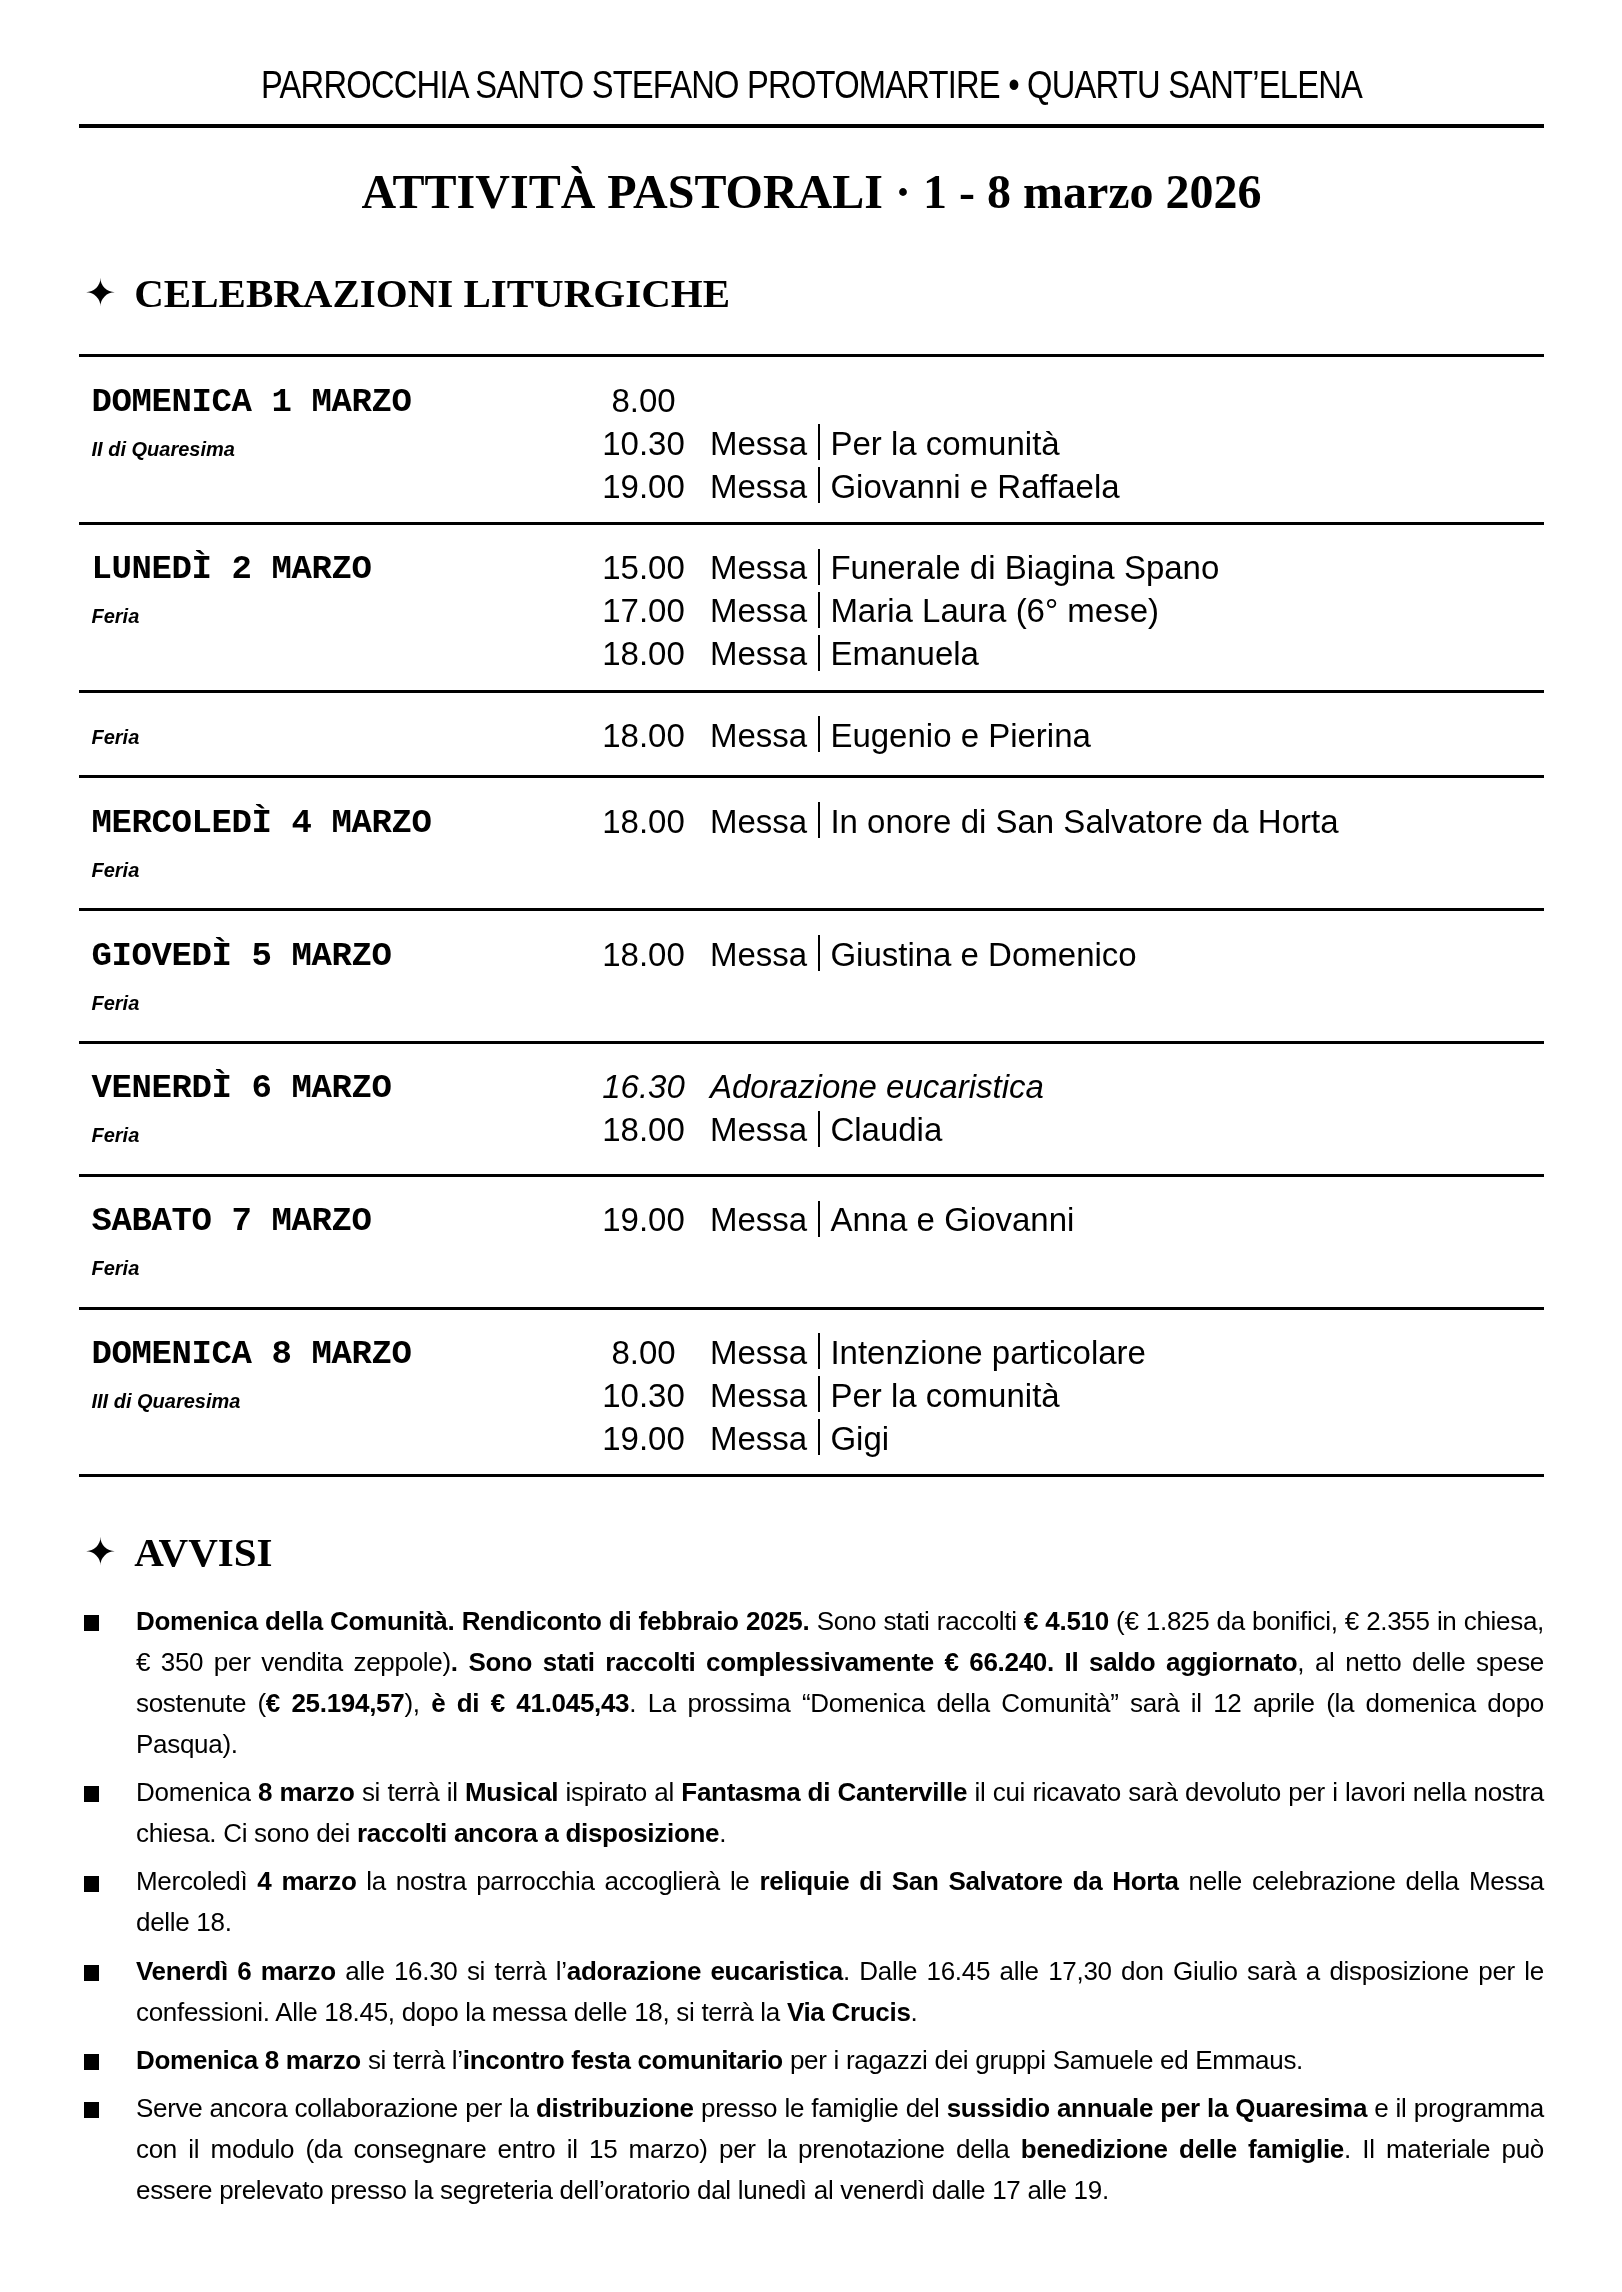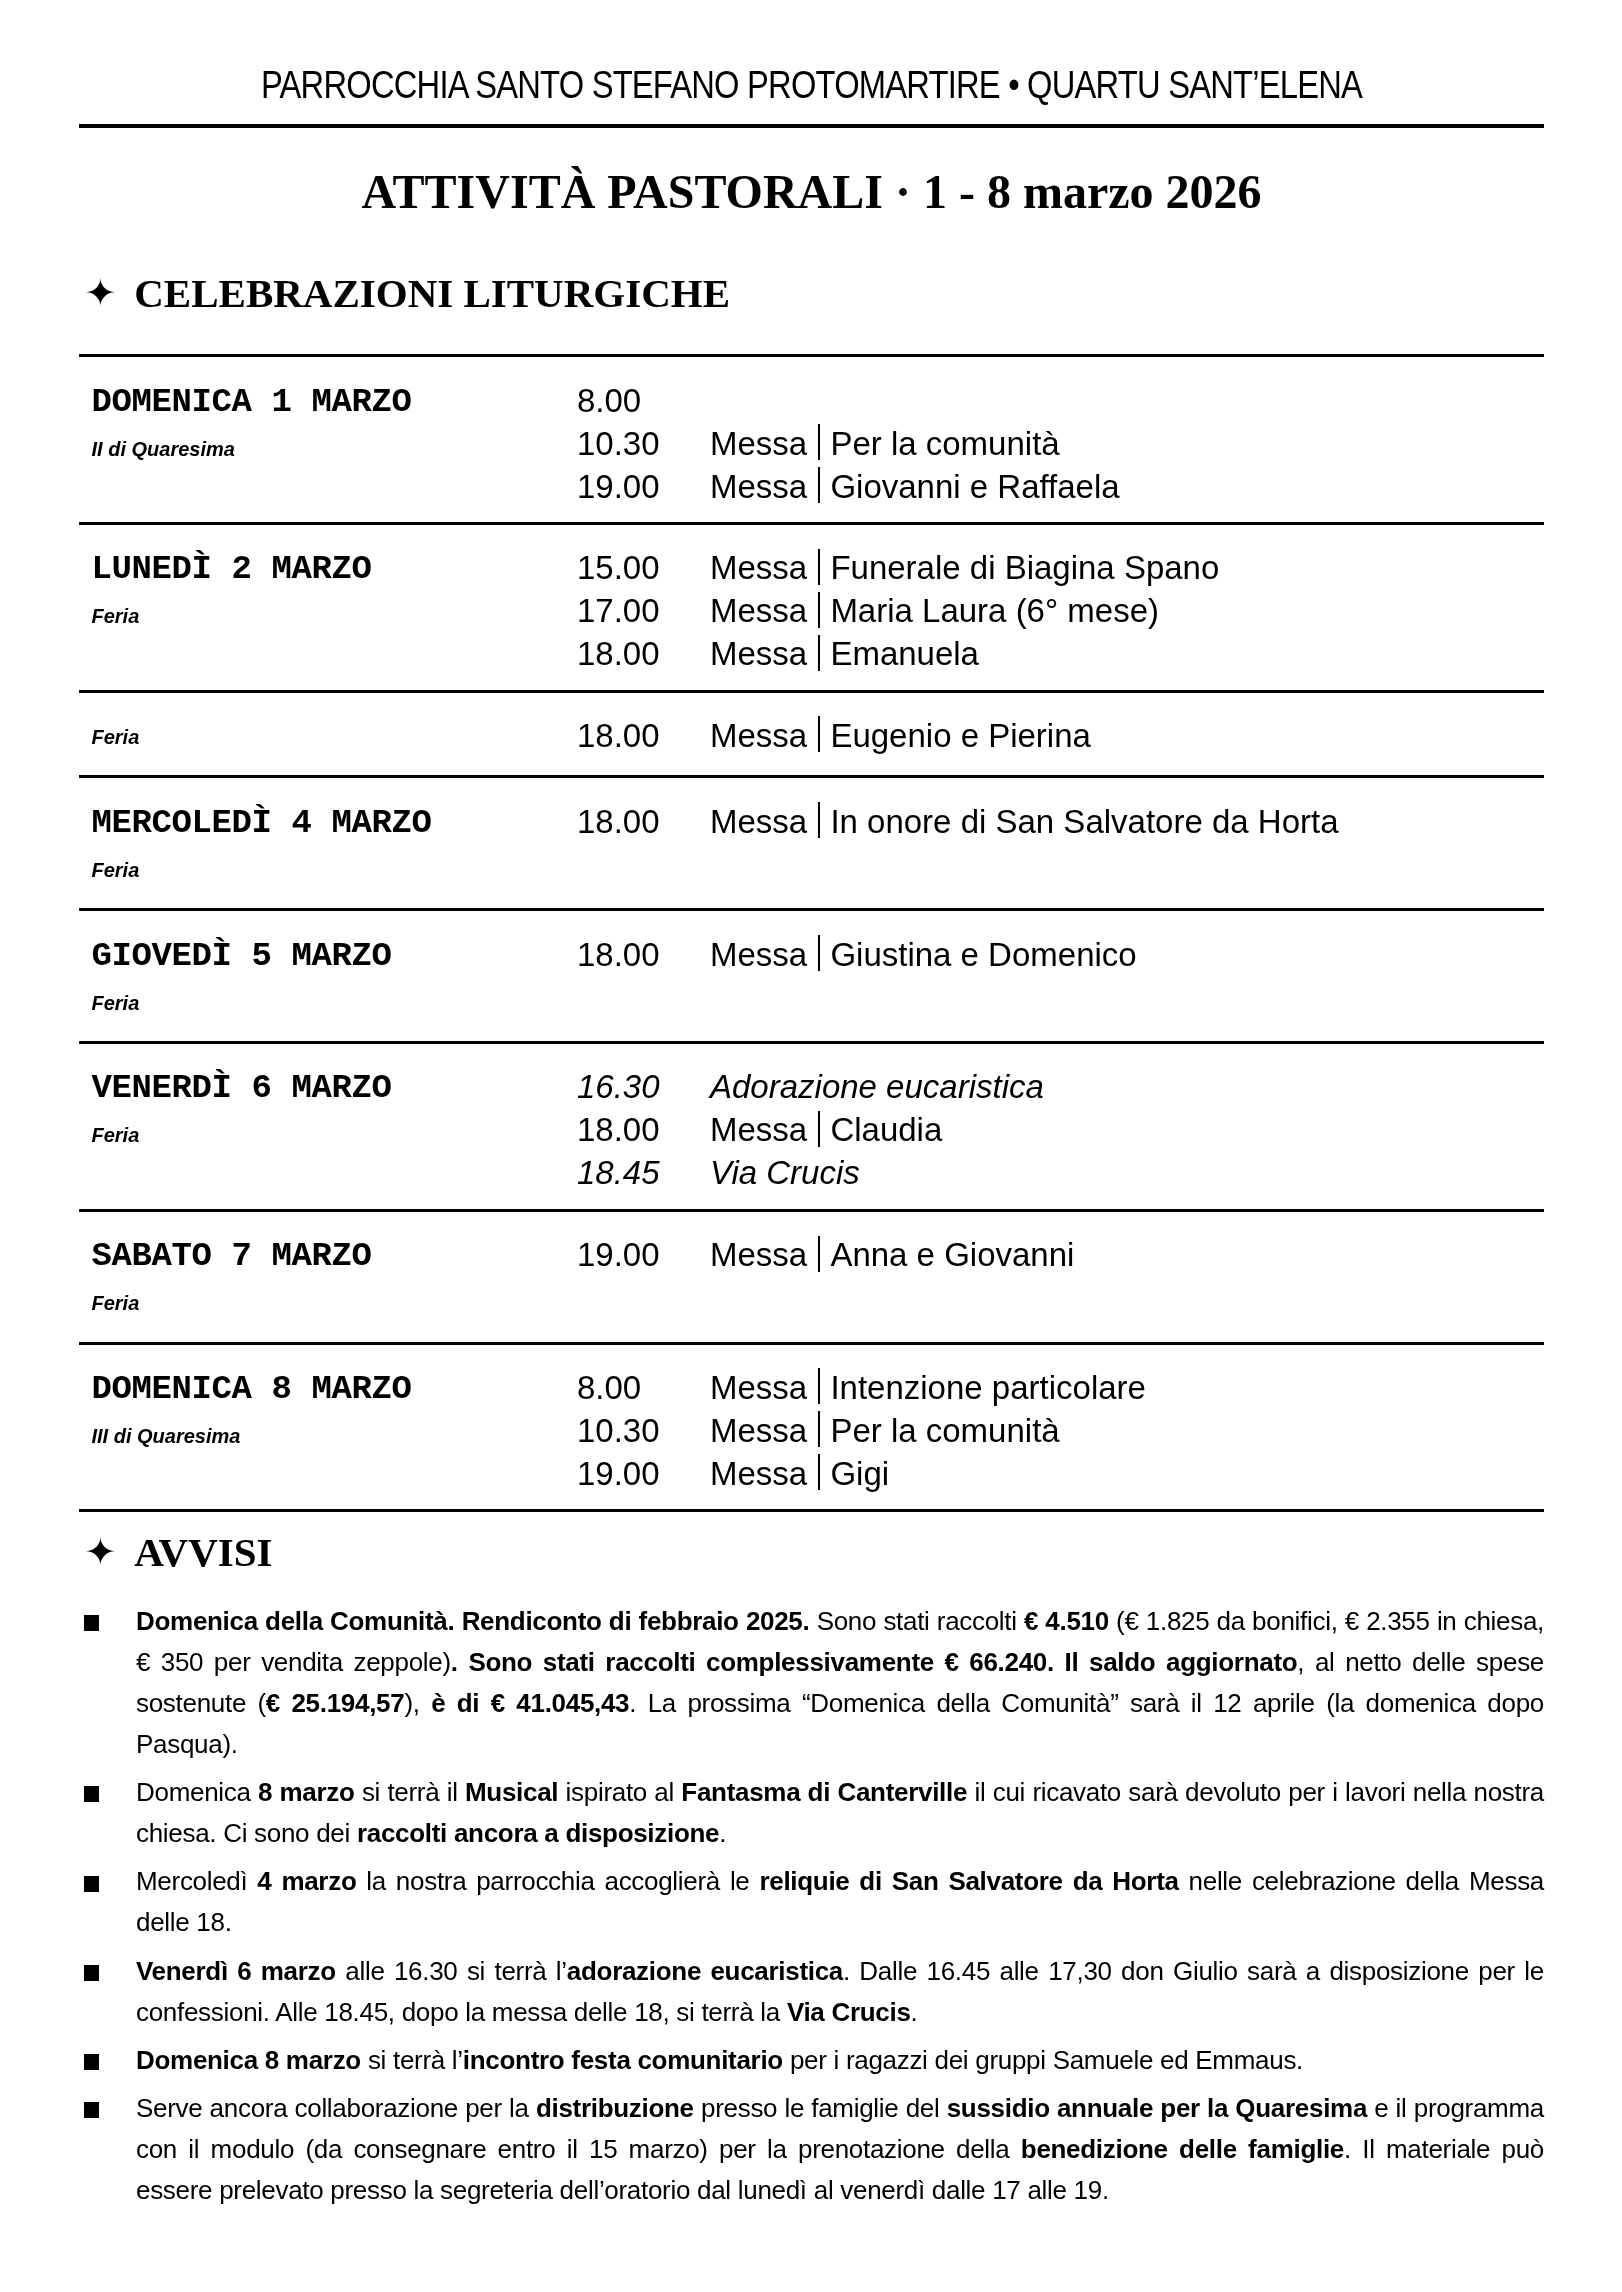--- a/index.html
+++ b/index.html
@@ -28,21 +28,21 @@
   .section-heading .star { font-size: 38px; font-family: "DejaVu Sans", sans-serif; font-weight: normal; }
   .sec-celebrazioni { top: 269px; }
   .sec-avvisi { top: 1528px; }
 
   .schedule { position: absolute; top: 354px; left: 0; width: 1465px; }
   .day-row { border-top: 3.6px solid #000; position: relative; padding: 21.5px 0 14.3px 0; display: flex; }
   .day-row.last { border-bottom: 3.6px solid #000; }
   .day-info { width: 498px; padding-left: 12.5px; }
   .day-name { font-family: Liberation Mono, monospace; font-weight: bold; font-size: 34px; line-height: 47px; letter-spacing: -0.4px; white-space: nowrap; }
   .day-sub { font-family: "Liberation Sans", sans-serif; font-style: italic; font-weight: bold; font-size: 20px; line-height: 47px; }
-  .events { flex: 1; }
+  .events { flex: 1; text-align: center; }
   .event { display: flex; font-size: 33px; line-height: 43px; white-space: nowrap; }
   .event .time { width: 133px; }
   .event .desc { }
   .event.italic { font-style: italic; }
   .event .sep { display: inline-block; width: 1.8px; height: 36px; background: #000; margin: 0 10.7px; vertical-align: -5.4px; }
 
   .notices { position: absolute; top: 1601px; left: 0; width: 1465px; list-style: none; }
   .notice { position: relative; padding-left: 57px; font-size: 26px; line-height: 41px; text-align: justify; margin-bottom: 7.2px; letter-spacing: -0.3px; }
   .notice .bullet { position: absolute; left: 5.4px; top: 14.3px; width: 14.3px; height: 16px; background: #000; }
   .notice b { font-weight: bold; }
@@ -142,24 +142,20 @@
           <div class="day-sub">Feria</div>
         </div>
         <div class="events">
           <div class="event italic">
             <span class="time">16.30</span>
             <span class="desc"><span>Adorazione eucaristica</span></span>
           </div>
           <div class="event">
             <span class="time">18.00</span>
             <span class="desc"><span>Messa</span><span class="sep"></span><span>Claudia</span></span>
-          </div>
-          <div class="event italic">
-            <span class="time">18.45</span>
-            <span class="desc"><span>Via Crucis</span></span>
           </div>
         </div>
       </div>
       <div class="day-row">
         <div class="day-info">
           <div class="day-name">SABATO 7 MARZO</div>
           <div class="day-sub">Feria</div>
         </div>
         <div class="events">
           <div class="event">

